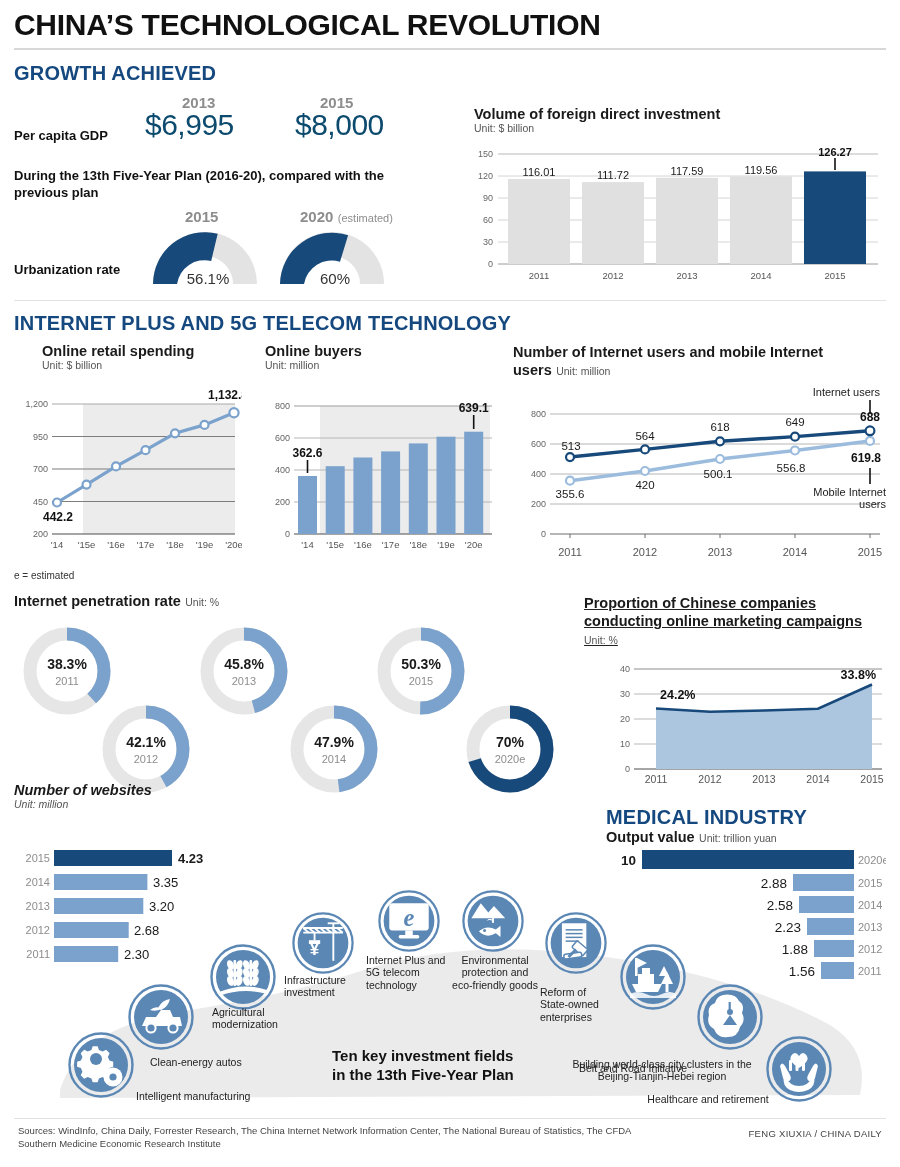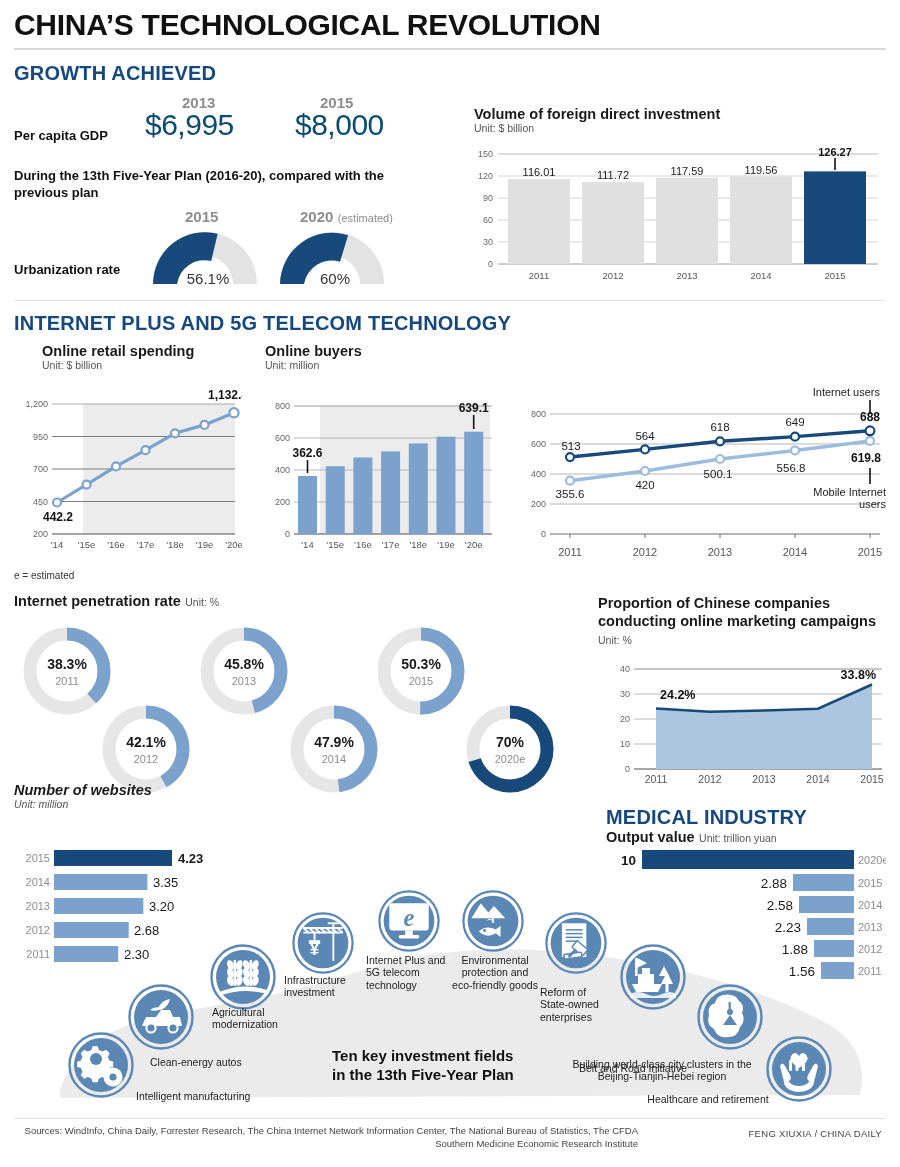--- a/index.html
+++ b/index.html
@@ -38,21 +38,21 @@
 
   .rowlabel { font-size: 13px; font-weight: bold; color: #111; }
 
   .axis-txt { font-size: 9px; fill: #666; }
   .axis-txt-b { font-size: 9.5px; fill: #555; }
   .val-txt { font-size: 11px; fill: #1a1a1a; }
   .val-txt-b { font-size: 11px; fill: #111; font-weight: bold; }
 
   .footer {
     position: absolute; left: 18px; top: 1125px;
-    font-size: 9.5px; color: #444; line-height: 1.35; text-align: right;
+    font-size: 9.5px; color: #444; line-height: 1.35;
   }
   .credit {
     position: absolute; right: 18px; top: 1128px;
     font-size: 9.5px; color: #444; letter-spacing: 0.3px;
   }
   .sep-line { position: absolute; left: 14px; width: 872px; height: 1px; background: #e2e2e2; }
 
   .icon-cap {
     position: absolute; font-size: 10.5px; color: #222; line-height: 1.18;
   }
@@ -233,20 +233,24 @@
       <text x="47.5" y="160">'14</text>
         <text x="75.2" y="160">'15e</text>
         <text x="102.9" y="160">'16e</text>
       <text x="130.6" y="160">'17e</text>
         <text x="158.3" y="160">'18e</text>
         <text x="186" y="160">'19e</text>
       <text x="213.7" y="160">'20e</text>
     </g>
   </svg>
 
+  <div style="position:absolute; left:513px; top:343px; width:330px;">
+    <span class="blk-title">Number of Internet users and mobile Internet users</span>
+    <span class="blk-unit">Unit: million</span>
+  </div>
   <svg style="position:absolute; left:508px; top:388px;" width="380" height="180" viewBox="0 0 380 180">
     <g>
       <line x1="42" y1="26" x2="372" y2="26" stroke="#b6b6b6"></line>
       <line x1="42" y1="56" x2="372" y2="56" stroke="#b6b6b6"></line>
       <line x1="42" y1="86" x2="372" y2="86" stroke="#b6b6b6"></line>
       <line x1="42" y1="116" x2="372" y2="116" stroke="#b6b6b6"></line>
       <line x1="42" y1="146" x2="372" y2="146" stroke="#6d6d6d"></line>
     </g>
     <g class="axis-txt" text-anchor="end">
       <text x="38" y="29">800</text>
@@ -351,21 +355,21 @@
     <text x="49" y="63" text-anchor="middle" style="font-size:11px; fill:#8d8d8d;">2015</text>
   </svg>
 
   <svg style="position:absolute; left:461px; top:700px;" width="98" height="98" viewBox="0 0 98 98">
     <circle cx="49" cy="49" r="37" fill="none" stroke="#e6e6e6" stroke-width="13"></circle>
     <circle cx="49" cy="49" r="37" fill="none" stroke="#17497a" stroke-width="13" stroke-dasharray="162.8 69.7" transform="rotate(-90 49 49)"></circle>
     <text x="49" y="47" text-anchor="middle" style="font-size:14px; font-weight:bold; fill:#1a1a1a;">70%</text>
     <text x="49" y="63" text-anchor="middle" style="font-size:11px; fill:#8d8d8d;">2020e</text>
   </svg>
 
-  <div style="position:absolute; left:598px; top:594px; width:280px;">
+  <div style="position:absolute; left:584px; top:594px; width:280px;text-decoration:underline;">
     <span class="blk-title">Proportion of Chinese companies conducting online marketing campaigns</span>
     <span class="blk-unit">Unit: %</span>
   </div>
   <svg style="position:absolute; left:600px; top:655px;" width="290" height="145" viewBox="0 0 290 145">
     <g>
       <line x1="34" y1="14" x2="282" y2="14" stroke="#8d8d8d"></line>
       <line x1="34" y1="39" x2="282" y2="39" stroke="#b9b9b9"></line>
       <line x1="34" y1="64" x2="282" y2="64" stroke="#b9b9b9"></line>
       <line x1="34" y1="89" x2="282" y2="89" stroke="#b9b9b9"></line>
       <line x1="34" y1="114" x2="282" y2="114" stroke="#4d4d4d"></line>

